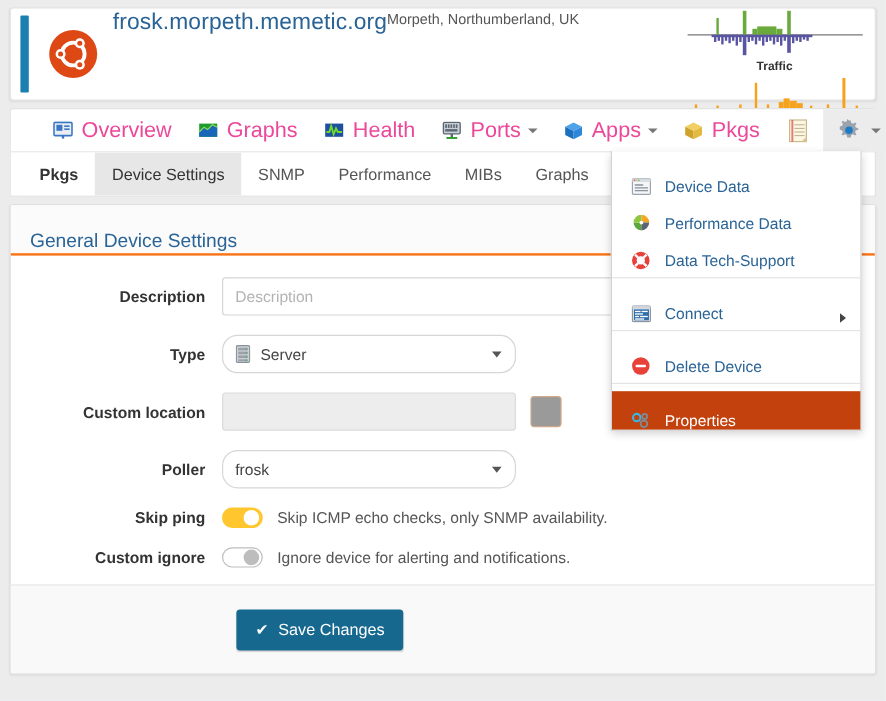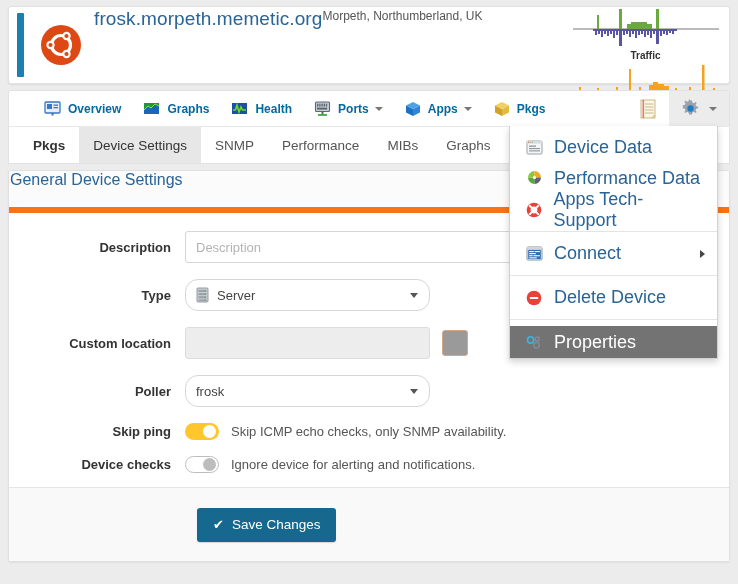--- a/index.html
+++ b/index.html
@@ -32,21 +32,21 @@
   .spark-label { font-size: 10px; font-weight: bold; color: #333; margin-top: 1px; }
 
   
   .navbar {
     position: absolute; left: 8px; top: 90px; width: 722px; height: 36px;
     background: #fff; border: 1px solid #e2e2e2; border-bottom: none; border-radius: 3px 3px 0 0;
     display: flex; align-items: center; padding-left: 24px;
   }
   .nav-item {
     display: flex; align-items: center; height: 36px;
-    padding: 0 11px; font-size: 12px; color: #0369a1; cursor: pointer; font-weight: bold;
+    padding: 0 11px; font-size: 18px; color: #ec4899; cursor: pointer;
   }
   .nav-item .nav-ico { margin-right: 7px; display: flex; align-items: center; }
   .caret { margin-left: 6px; width: 0; height: 0;
            border-left: 4px solid transparent; border-right: 4px solid transparent;
            border-top: 4px solid #777; }
   .nav-spacer { flex: 1; }
   .nav-icon-btn { display: flex; align-items: center; height: 36px; padding: 0 12px; cursor: pointer; }
   .nav-gear-btn { display: flex; align-items: center; height: 36px; padding: 0 12px; background: #ececec; cursor: pointer; }
 
   
@@ -58,22 +58,22 @@
   .tab { display: flex; align-items: center; padding: 0 14px; font-size: 13.5px; color: #555; cursor: pointer; }
   .tab.active { font-weight: bold; color: #333; background: #fff; }
   .tab.hover { background: #e7e7e7; color: #333; }
 
   
   .card {
     position: absolute; left: 8px; top: 170px; width: 722px; height: 392px;
     background: #fff; border: 1px solid #e0e0e0; border-radius: 3px;
     box-shadow: 0 1px 2px rgba(0,0,0,.06);
   }
-  .card-head { height: 42px; display: flex; align-items: flex-start; padding-left: 1px;
-               border-bottom: 6px solid #f97316; background: #fbfbfb; }
+  .card-head { height: 42px; display: flex; align-items: flex-end; padding-left: 16px;
+               border-bottom: 2px solid #f97316; background: #fbfbfb; }
   .card-title { font-size: 16px; color: #2a6496; }
   .card-body { padding: 18px 0 8px 0; }
 
   .frow { display: flex; align-items: center; margin-bottom: 16px; }
   .flabel { width: 176px; text-align: right; padding-right: 14px;
             font-size: 13px; font-weight: bold; color: #333; }
   .fctl { flex: 1; display: flex; align-items: center; }
 
   .inp {
     width: 330px; height: 32px; border: 1px solid #d6d6d6; border-radius: 3px;
@@ -116,24 +116,24 @@
     box-shadow: 0 1px 1px rgba(0,0,0,.15);
   }
   .btn-save .chk { margin-right: 8px; font-size: 13px; }
 
   
   .menu {
     position: absolute; left: 509px; top: 126px; width: 209px;
     background: #fff; border: 1px solid #d2d2d2; border-top: none;
     box-shadow: 0 3px 7px rgba(0,0,0,.18); z-index: 40; padding: 6px 0 0 0;
   }
-  .mi { display: flex; align-items: center; height: 31px; padding: 0 14px;
-        font-size: 18px; color: #2a6496; cursor: pointer; position: relative; }
+  .mi { display: flex; align-items: flex-end; height: 31px; padding: 0 14px;
+        font-size: 13px; color: #2a6496; cursor: pointer; position: relative; }
   .mi .mi-ico { width: 20px; margin-right: 10px; display: flex; align-items: center; justify-content: center; }
-  .mi.sel-row { background: #737373; color: #fff; font-weight: normal; height: 32px; }
+  .mi.sel-row { background: #c2410c; color: #fff; font-weight: normal; height: 32px; }
   .mi-sep { height: 1px; background: #e4e4e4; margin: 6px 0; }
   .sub-caret { position: absolute; right: 12px; width: 0; height: 0;
                border-top: 4px solid transparent; border-bottom: 4px solid transparent;
                border-left: 5px solid #444; }
 </style>
 </head>
 <body>
 
 <div id="root">
 
@@ -421,21 +421,21 @@
         <div class="flabel">Skip ping</div>
         <div class="fctl">
           <div class="toggle on">
               <span class="knob"></span>
             </div>
           <span class="tog-text">Skip ICMP echo checks, only SNMP availability.</span>
         </div>
       </div>
 
       <div class="frow">
-        <div class="flabel">Device checks</div>
+        <div class="flabel">Custom ignore</div>
         <div class="fctl">
           <div class="toggle off">
               <span class="knob"></span>
             </div>
           <span class="tog-text">Ignore device for alerting and notifications.</span>
         </div>
       </div>
 
       <div class="frow">
         <div class="flabel">Disable</div>
@@ -495,21 +495,21 @@
           <circle cx="8" cy="8" r="7.3" fill="#e8413a"></circle>
           <circle cx="8" cy="8" r="3.4" fill="#fff"></circle>
           <g stroke="#fff" stroke-width="2">
             <line x1="3.2" y1="3.2" x2="5.6" y2="5.6"></line>
             <line x1="12.8" y1="3.2" x2="10.4" y2="5.6"></line>
             <line x1="3.2" y1="12.8" x2="5.6" y2="10.4"></line>
             <line x1="12.8" y1="12.8" x2="10.4" y2="10.4"></line>
           </g>
         </svg>
       </span>
-      <span>Apps Tech-Support</span>
+      <span>Data Tech-Support</span>
     </div>
 
     <div class="mi-sep"></div>
 
     <div class="mi">
       <span class="mi-ico">
         <svg width="17" height="15" viewBox="0 0 17 15">
           <rect x="1" y="1" width="15" height="13" rx="1" fill="#f0f2f4" stroke="#8d959d" stroke-width="1"></rect>
           <rect x="1" y="1" width="15" height="2.4" fill="#cfd5da"></rect>
           <rect x="2.2" y="3.8" width="12.6" height="9.2" fill="#2f6fa8"></rect>

